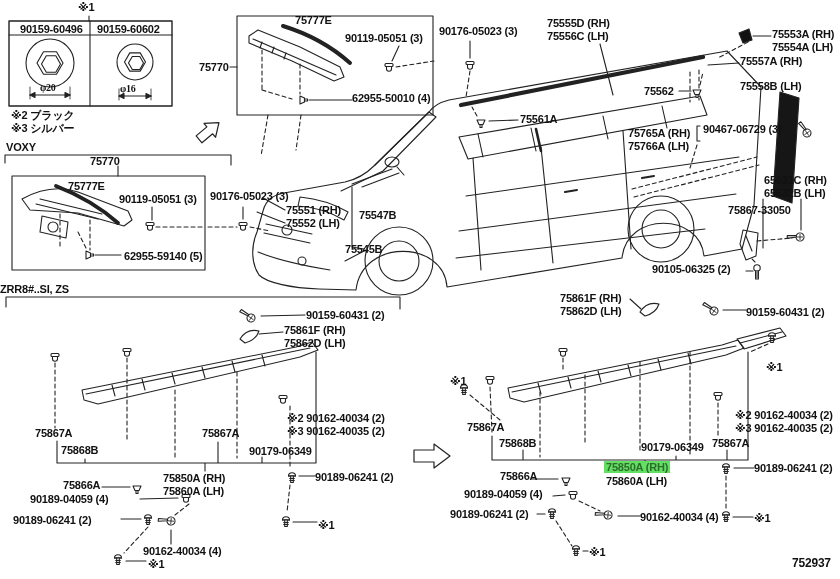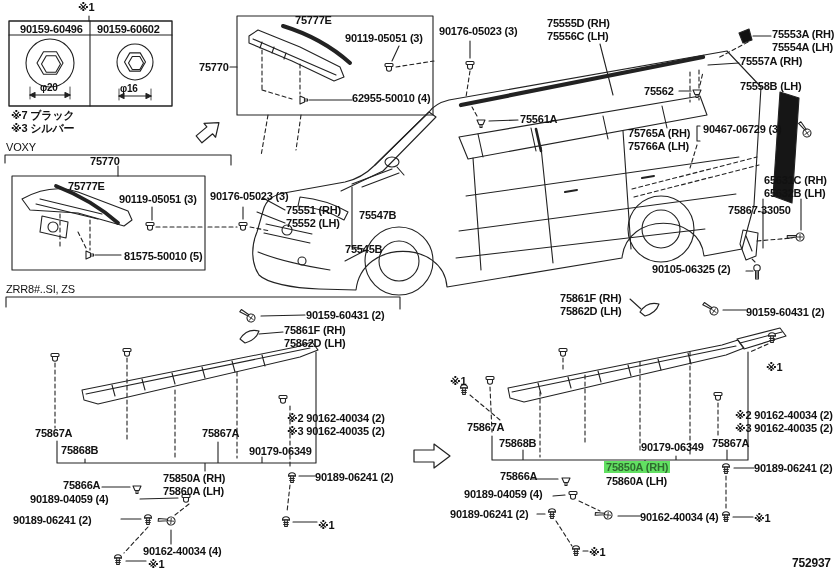--- a/index.html
+++ b/index.html
@@ -1,22 +1,22 @@
 <!DOCTYPE html>
 <html><head>
 <meta charset="utf-8">
 <style>
   html,body{margin:0;padding:0;background:#fff;}
   #stage{position:relative;width:840px;height:579px;background:#fff;overflow:hidden;
          font-family:"Liberation Sans","DejaVu Sans",sans-serif;}
   #art{position:absolute;left:0;top:0;}
   .co{position:absolute;font:bold 11px "Liberation Sans","DejaVu Sans",sans-serif;
       color:#111;white-space:nowrap;letter-spacing:-0.2px;line-height:12px;}
-  .sec{font-size:11px;font-weight:normal;}
-  .dim{font-size:10px;}
+  .sec{font-size:11px;font-weight:bold;}
+  .dim{font-size:10px;font-family:Liberation Serif, serif;}
   .hl{background:#62e062;color:#2f6b2f;padding:0 2px;}
   .dnum{font:bold 12px "Liberation Sans","DejaVu Sans",sans-serif;}
 </style>
 </head>
 <body>
 
 <div id="stage">
 
 <svg id="art" width="840" height="579" viewBox="0 0 840 579" fill="none" stroke="#222" stroke-width="1.1" stroke-linejoin="round" stroke-linecap="round">
   <defs>
@@ -262,29 +262,29 @@
     <use href="#g-rivet" x="726" y="516"></use>
     <line x1="733" y1="517" x2="753" y2="517"></line>
   </g>
 </svg>
 
   <div class="co" style="left:78px;top:1px">※1</div>
   <div class="co" style="left:20px;top:23px">90159-60496</div>
   <div class="co" style="left:97px;top:23px">90159-60602</div>
   <div class="co dim" style="left:40px;top:82px">φ20</div>
   <div class="co dim" style="left:120px;top:83px">φ16</div>
-  <div class="co" style="left:11px;top:109px">※7 ブラック</div>
+  <div class="co" style="left:11px;top:109px">※2 ブラック</div>
   <div class="co" style="left:11px;top:122px">※3 シルバー</div>
   <div class="co sec" style="left:6px;top:141px">VOXY</div>
-  <div class="co sec" style="left:6px;top:283px">ZRR8#..SI, ZS</div>
+  <div class="co sec" style="left:0;top:283px">ZRR8#..SI, ZS</div>
 
   <div class="co" style="left:90px;top:155px">75770</div>
   <div class="co" style="left:68px;top:180px">75777E</div>
   <div class="co" style="left:119px;top:193px">90119-05051 (3)</div>
-  <div class="co" style="left:124px;top:250px">81575-50010 (5)</div>
+  <div class="co" style="left:124px;top:250px">62955-59140 (5)</div>
 
   <div class="co" style="left:199px;top:61px">75770</div>
   <div class="co" style="left:295px;top:14px">75777E</div>
   <div class="co" style="left:345px;top:32px">90119-05051 (3)</div>
   <div class="co" style="left:352px;top:92px">62955-50010 (4)</div>
 
   <div class="co" style="left:439px;top:25px">90176-05023 (3)</div>
   <div class="co" style="left:547px;top:17px">75555D (RH)</div>
   <div class="co" style="left:547px;top:30px">75556C (LH)</div>
   <div class="co" style="left:772px;top:28px">75553A (RH)</div>

